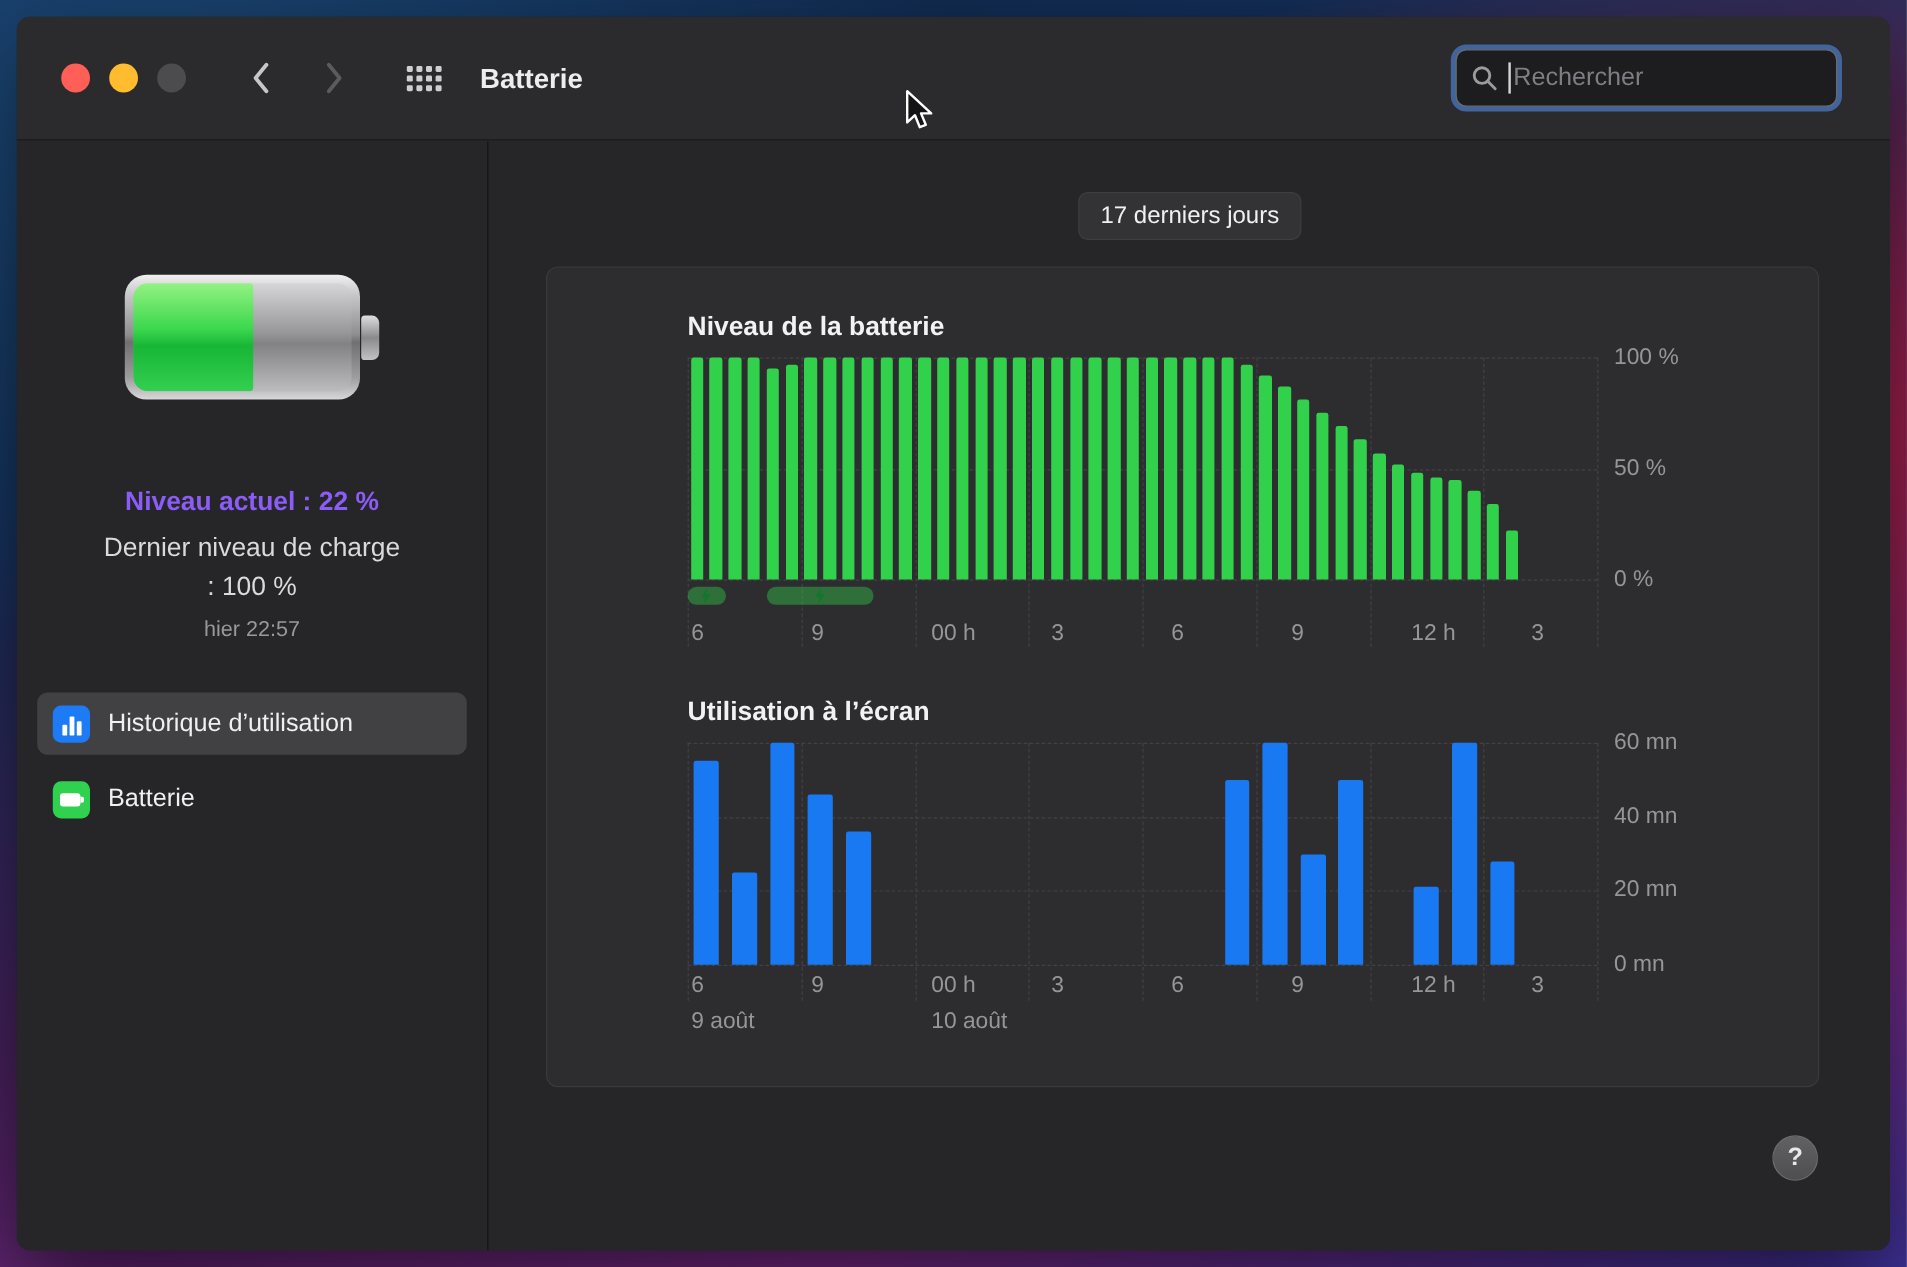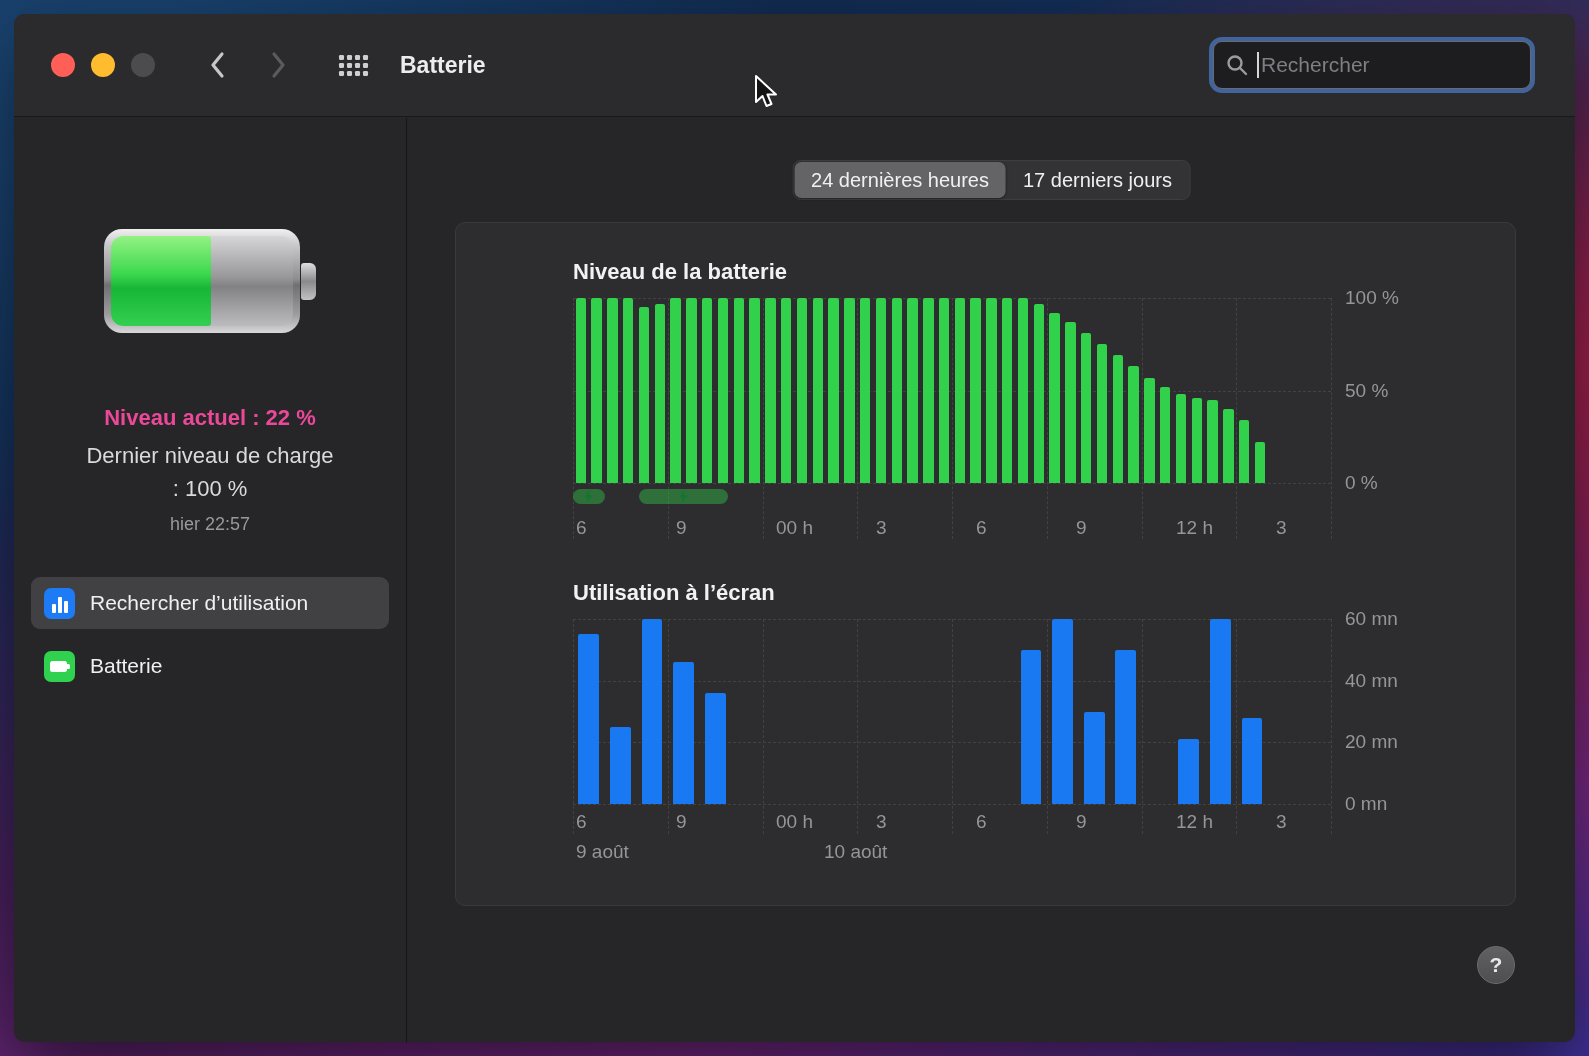--- a/index.html
+++ b/index.html
@@ -64,21 +64,21 @@
     position:absolute; left:0; top:0; bottom:0; width:55%;
     border-radius:12px 3px 3px 12px;
     background:linear-gradient(180deg,#93f282 0%,#3cd84e 42%,#17b637 58%,#33cf50 100%);
   }
   .bat-cap {
     position:absolute; right:0; top:34px; width:15px; height:37px;
     border-radius:3px 6px 6px 3px;
     background:linear-gradient(180deg,#dededf 0%,#8a8a8c 50%,#c2c2c4 100%);
   }
   .bat-text { text-align:center; margin-top:72px; }
-  .cur-level { font-size:22px; font-weight:bold; color:#ec4899; }
+  .cur-level { font-size:22px; font-weight:bold; color:#8b5cf6; }
   .last-charge { width:250px; margin:8px auto 0; font-size:22px; line-height:33px; color:#dadadd; }
   .charge-time { margin-top:9px; font-size:18px; color:#98989d; }
   .side-list { margin-top:42px; }
   .side-row {
     height:52px; margin:0 17px 11px 17px; border-radius:9px;
     display:flex; align-items:center; padding-left:13px;
   }
   .side-row.selected { background:#414144; }
   .side-label { margin-left:15px; font-size:21px; color:#f0f0f2; }
   .sic { width:31px; height:31px; border-radius:7px; display:flex; align-items:flex-end; justify-content:center; position:relative; }
@@ -205,37 +205,36 @@
       <div class="last-charge">Dernier niveau de charge : 100 %</div>
       <div class="charge-time">hier 22:57</div>
     </div>
     <div class="side-list">
       <div class="side-row selected">
         <span class="sic sic-blue">
           <span class="ub ub1"></span>
             <span class="ub ub2"></span>
             <span class="ub ub3"></span>
         </span>
-        <span class="side-label">Rechercher d’utilisation</span>
+        <span class="side-label">Historique d’utilisation</span>
       </div>
       <div class="side-row">
         <span class="sic sic-green">
           <span class="mb">
               <span class="mb-body"></span>
               <span class="mb-nub"></span>
             </span>
         </span>
         <span class="side-label">Batterie</span>
       </div>
     </div>
   </div>
 
   <div class="main">
     <div class="tabs">
-      <div class="tab selected">24 dernières heures</div>
       <div class="tab">17 derniers jours</div>
     </div>
 
     <div class="panel">
       <div class="chart c1">
         <div class="chart-title">Niveau de la batterie</div>
         <div class="plot">
             <div class="hgrid" style="top: 0%;"></div>
             <div class="hgrid" style="top: 50%;"></div>
             <div class="hgrid" style="top: 100%;"></div>
@@ -361,21 +360,21 @@
             <div class="xtick" style="left: 12.5%;">9</div>
             <div class="xtick" style="left: 25%;">00 h</div>
             <div class="xtick" style="left: 37.5%;">3</div>
             <div class="xtick" style="left: 50%;">6</div>
             <div class="xtick" style="left: 62.5%;">9</div>
             <div class="xtick" style="left: 75%;">12 h</div>
             <div class="xtick" style="left: 87.5%;">3</div>
           </div>
         <div class="datelabels">
             <div class="xtick" style="left: 0%;">9 août</div>
-            <div class="xtick" style="left: 25%; margin-left: 48px;">10 août</div>
+            <div class="xtick" style="left: 25%;">10 août</div>
           </div>
       </div>
     </div>
 
     <div class="help-btn">?</div>
   </div>
 
 </div>
 
 <svg class="cursor" width="28" height="36" viewBox="0 0 28 36">

